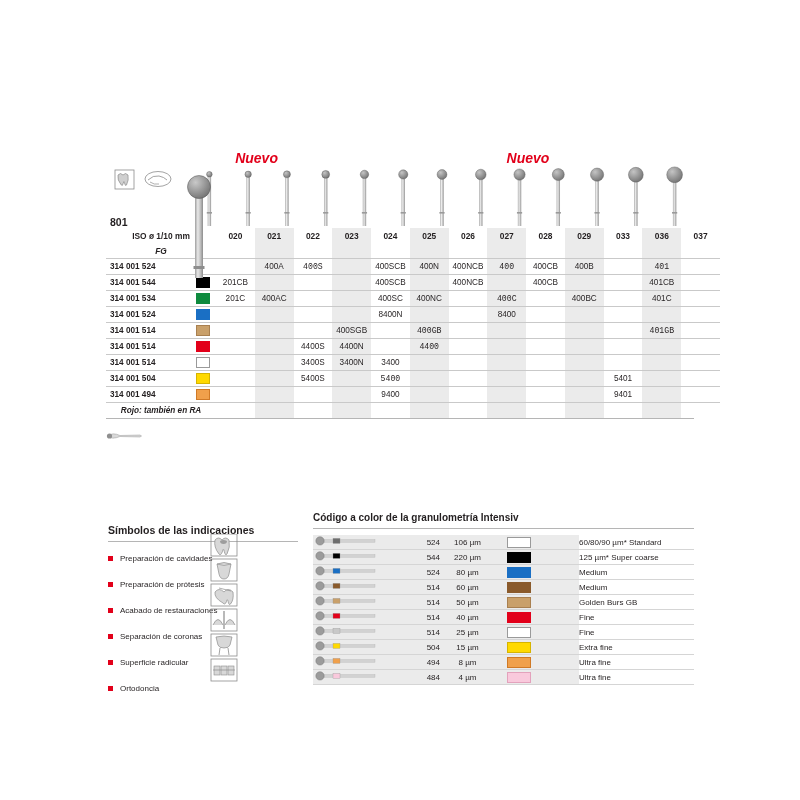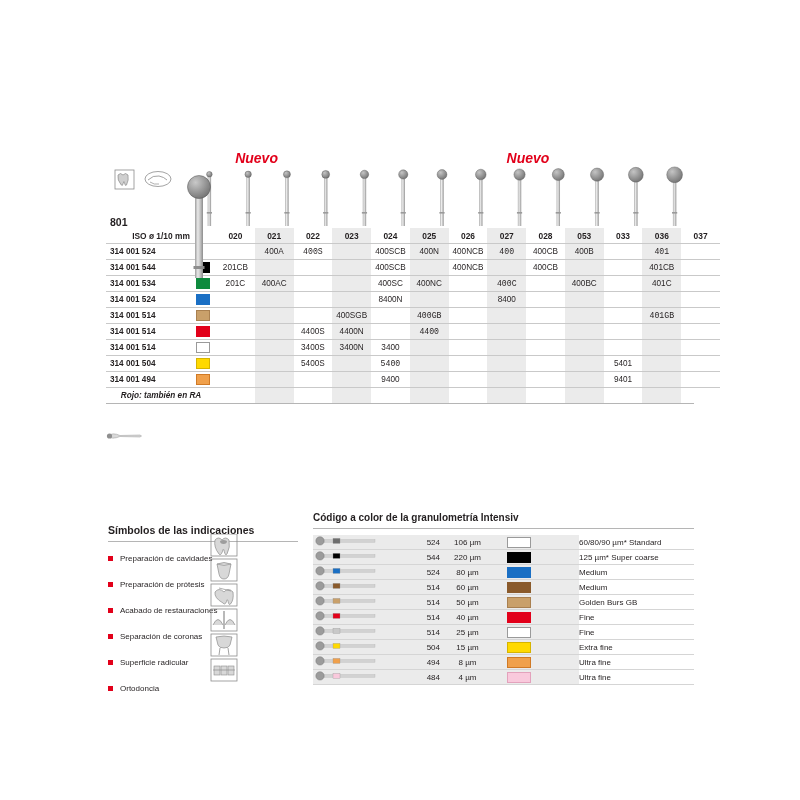--- a/index.html
+++ b/index.html
@@ -144,24 +144,40 @@
               <td class="isolabel" colspan="2">ISO ø 1/10 mm</td>
               <td class="">020</td>
               <td class="shade">021</td>
               <td class="">022</td>
               <td class="shade">023</td>
               <td class="">024</td>
               <td class="shade">025</td>
               <td class="">026</td>
               <td class="shade">027</td>
               <td class="">028</td>
-              <td class="shade">053</td>
+              <td class="shade">029</td>
               <td class="">033</td>
               <td class="shade">036</td>
               <td class="">037</td>
+            </tr>
+            <tr class="fgrow">
+              <td class="isolabel" colspan="2">FG</td>
+              <td class=""></td>
+              <td class="shade"></td>
+              <td class=""></td>
+              <td class="shade"></td>
+              <td class=""></td>
+              <td class="shade"></td>
+              <td class=""></td>
+              <td class="shade"></td>
+              <td class=""></td>
+              <td class="shade"></td>
+              <td class=""></td>
+              <td class="shade"></td>
+              <td class=""></td>
             </tr>
             <tr class="rowline">
               <td class="lbl">314 001 524</td>
               <td class="sw"><span class="swatch" style="background:#ffffff;border-color:#ffffff"></span></td>
               <td class=""></td>
               <td class="shade ">400A</td>
               <td class="red">400S</td>
               <td class="shade "></td>
               <td class="">400SCB</td>
               <td class="shade ">400N</td>

